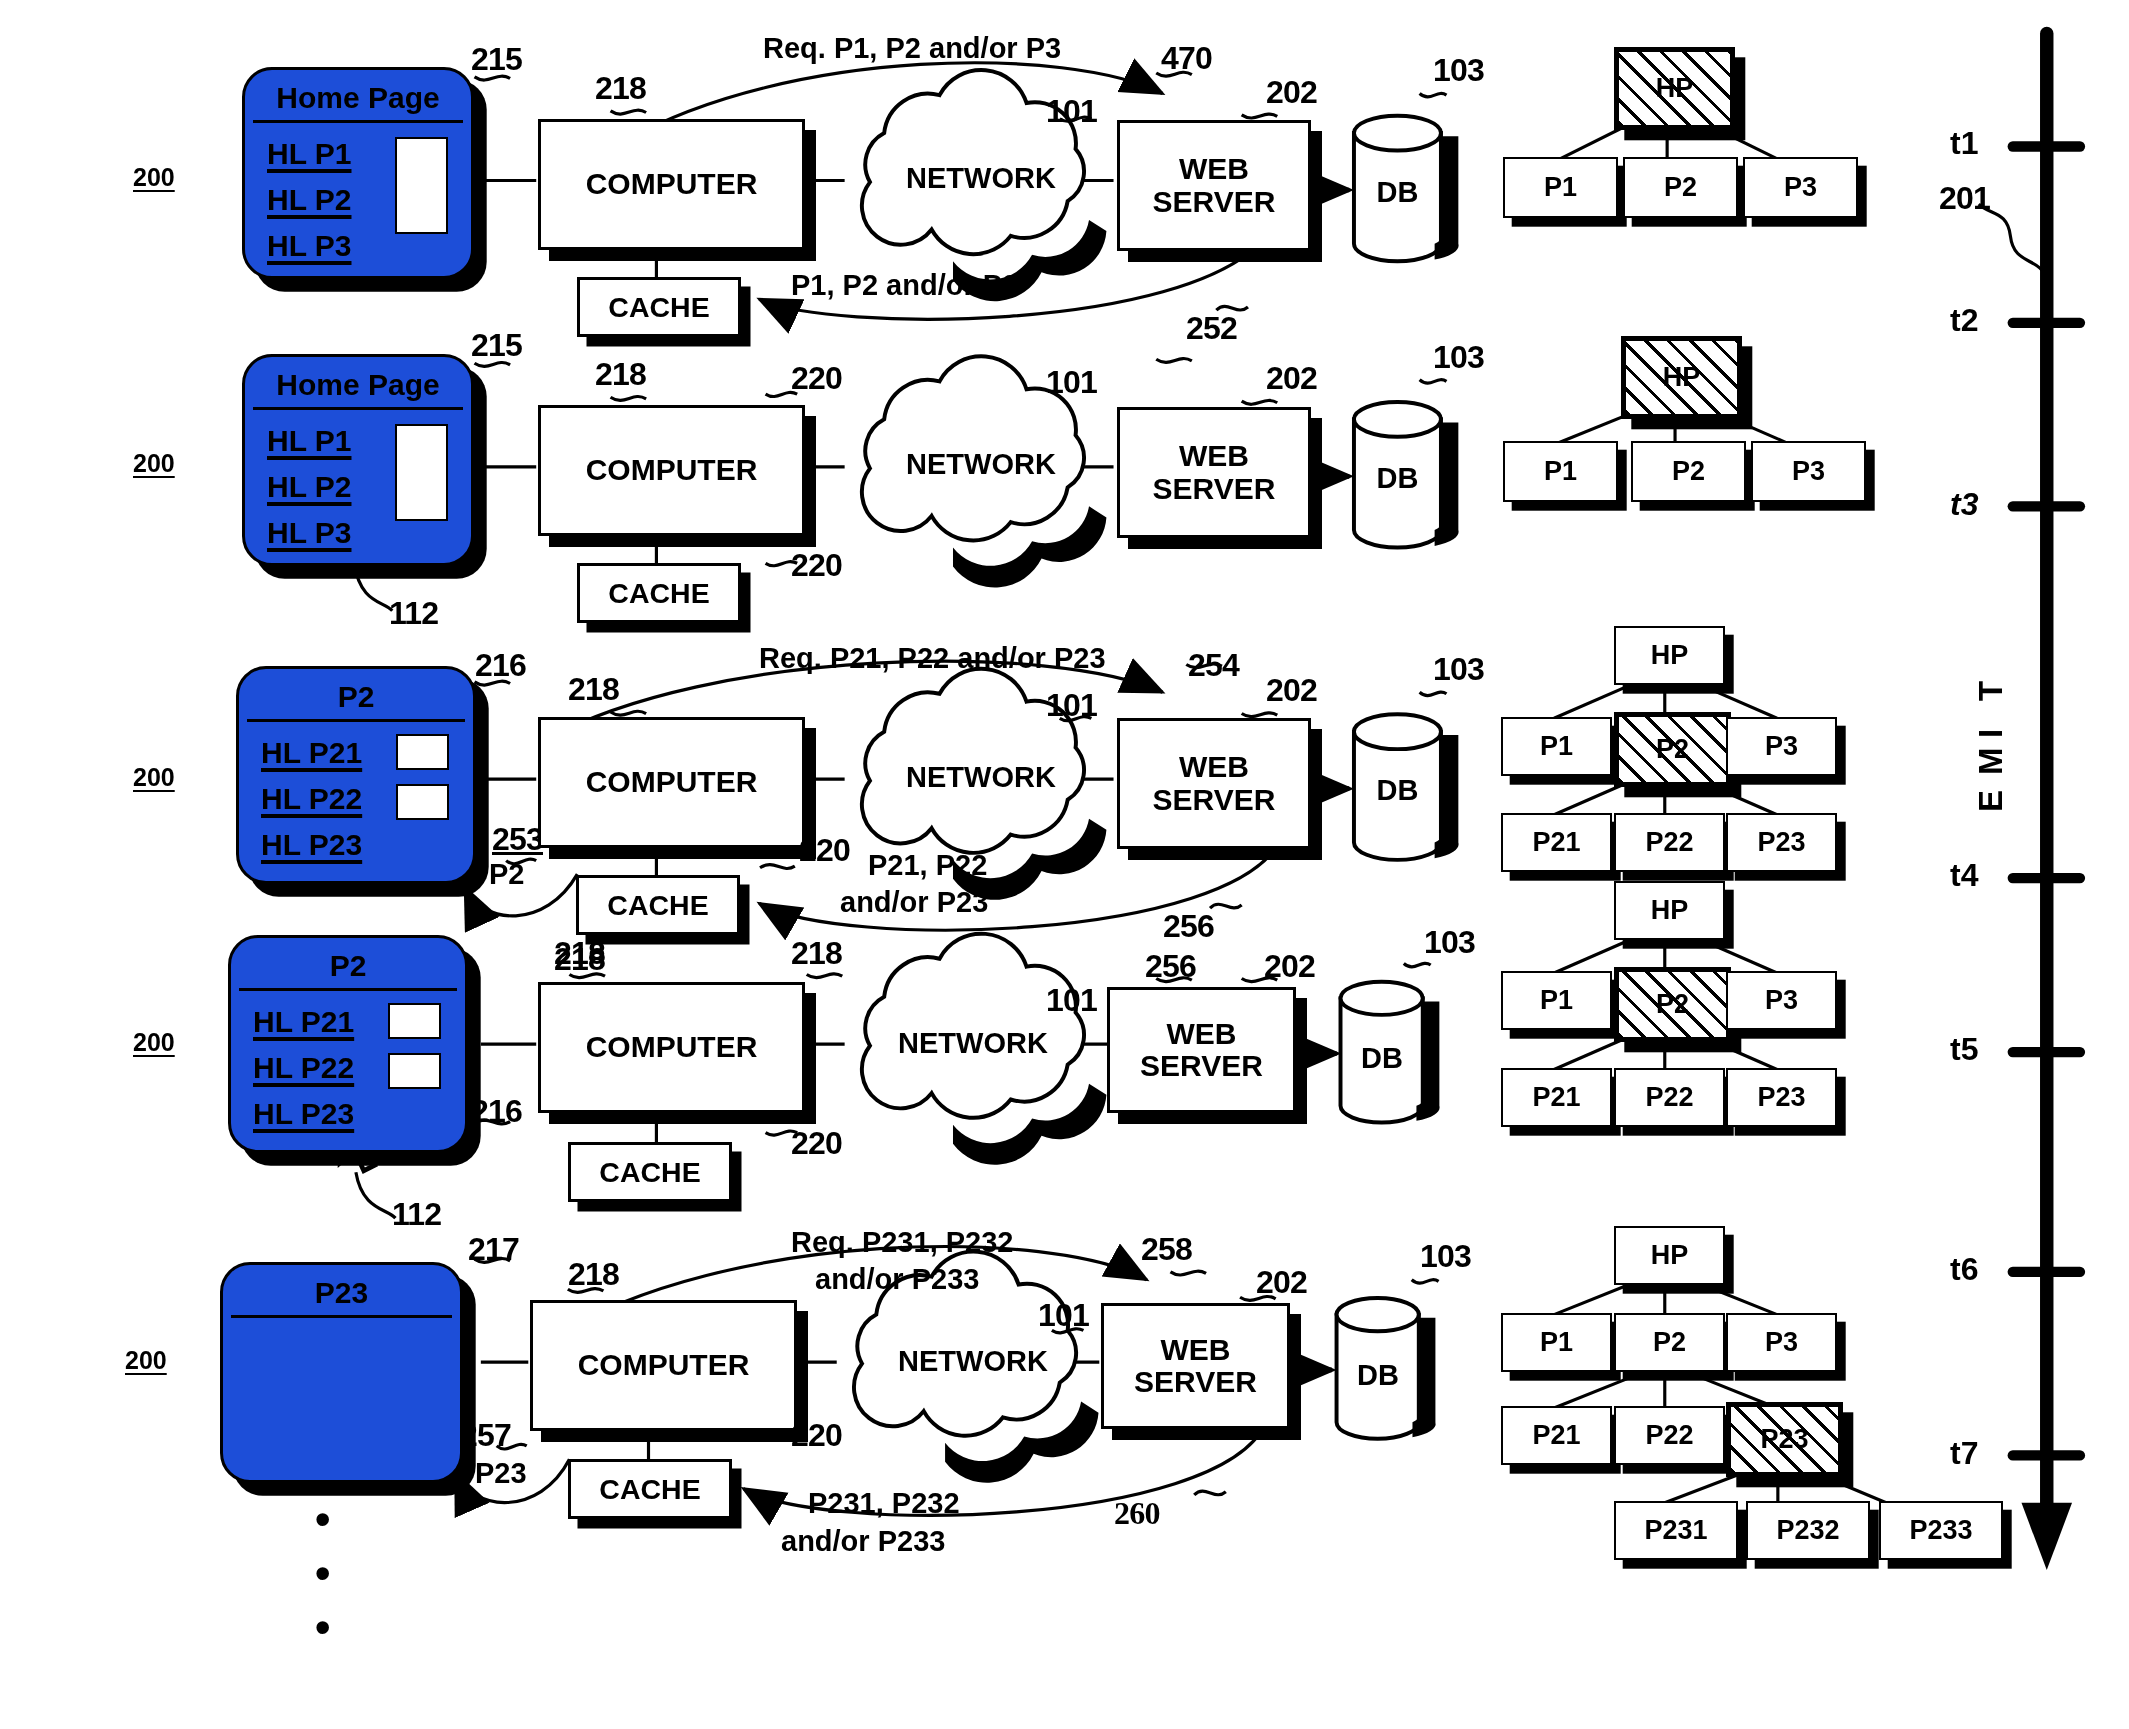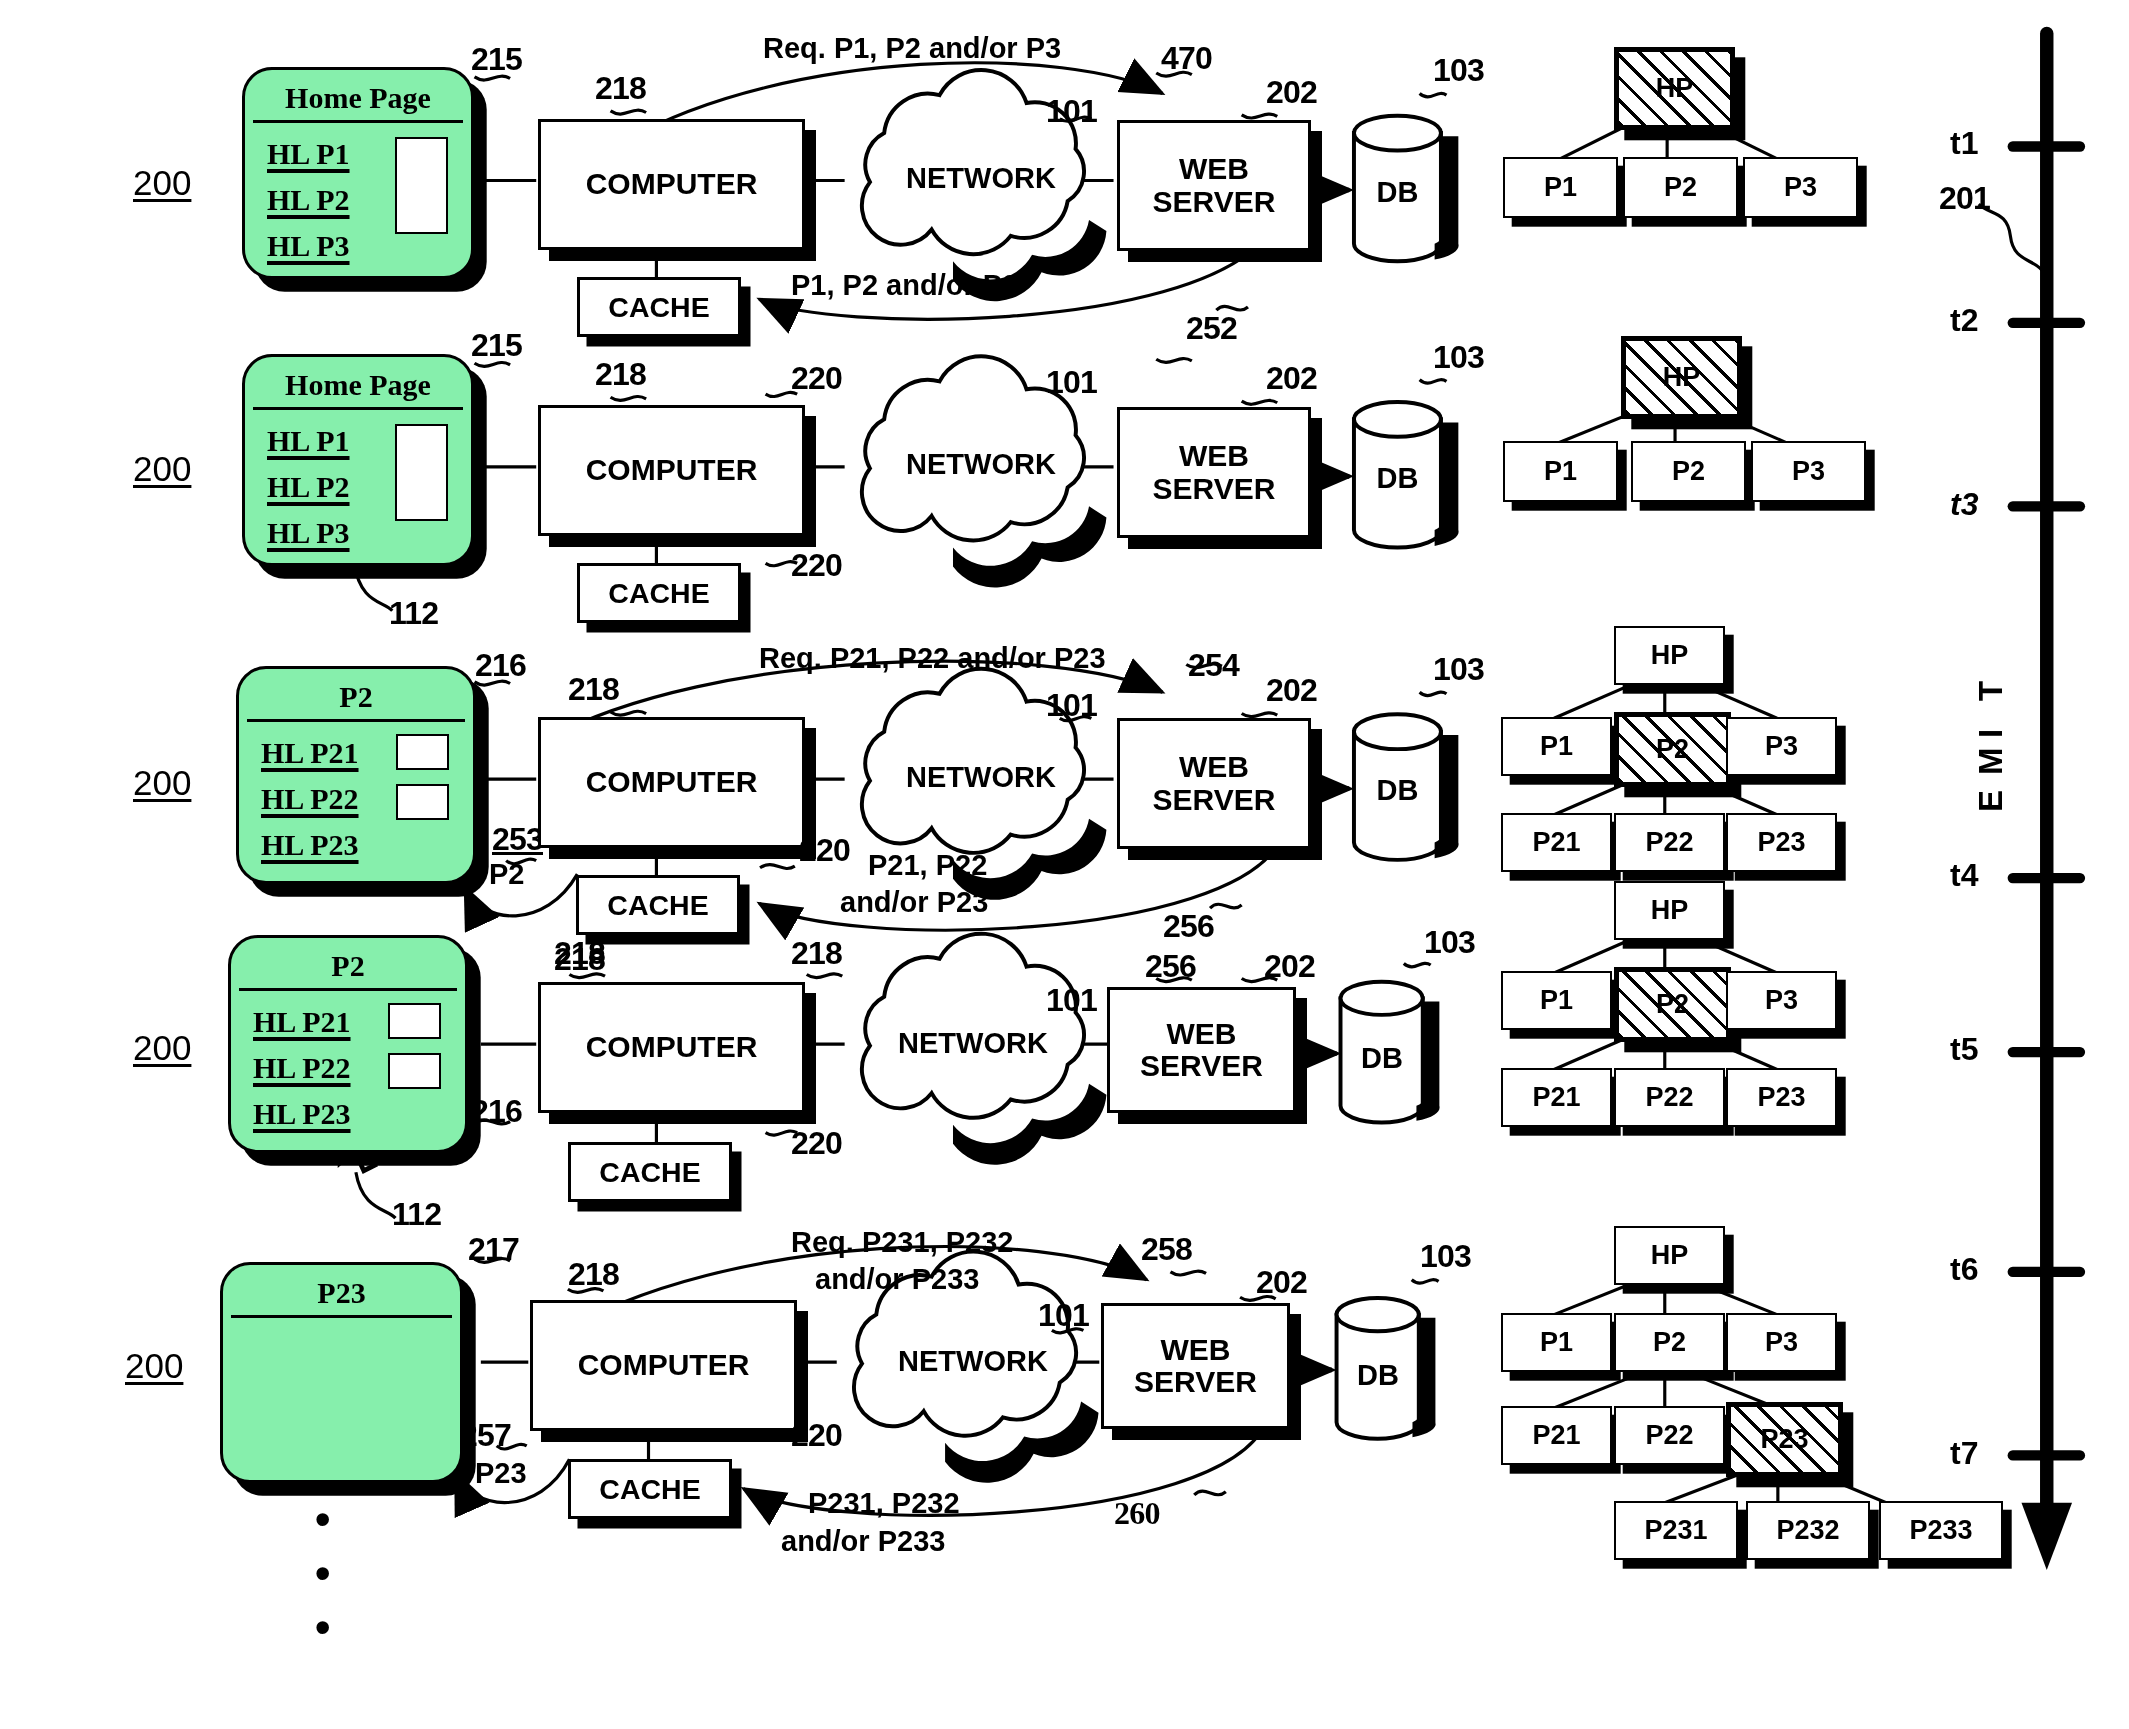--- a/index.html
+++ b/index.html
@@ -1,25 +1,25 @@
 <!DOCTYPE html>
 <html style="font-size:12.7px"><head>
 <meta charset="utf-8">
 <style>
   html,body{margin:0;padding:0;background:#fff;}
   body{width:2129px;height:1730px;position:relative;
        font-family:"Liberation Sans", sans-serif;color:#000;overflow:hidden;}
   .abs{position:absolute;}
   
   .ref{font-weight:bold;font-size:32px;letter-spacing:-0.8px;}
-  .ref-u{font-weight:normal;font-size:35px;text-decoration:underline;text-underline-offset:4px;text-align:center;}
+  .ref-u{font-weight:bold;font-size:25px;text-decoration:underline;text-underline-offset:4px;text-align:center;}
   .lbl{font-weight:bold;font-size:29px;}
   
-  .browser{border:3.2px solid #000;border-radius:30px;background:#86efac;
-           box-shadow:12.7px 12.7px 0 0 #000;font-family:Liberation Serif, serif;}
+  .browser{border:3.2px solid #000;border-radius:30px;background:#1d4ed8;
+           box-shadow:12.7px 12.7px 0 0 #000;}
   .browser .title{font-weight:bold;font-size:30px;text-align:center;padding-top:8px;
                   height:40px;line-height:40px;}
   .browser .sep{height:3.2px;background:#000;margin:1.6px 8px 0 8px;}
   .browser .body{position:relative;height:calc(100% - 55px);}
   .hl{font-weight:bold;font-size:30px;text-decoration:underline;
       text-decoration-thickness:4px;text-underline-offset:4.7px;
       position:absolute;left:22px;white-space:nowrap;}
   .phbox{position:absolute;border:2.4px solid #000;background:#fff;}
   
   .box{border:3.2px solid #000;background:#fff;box-shadow:11px 11px 0 0 #000;

